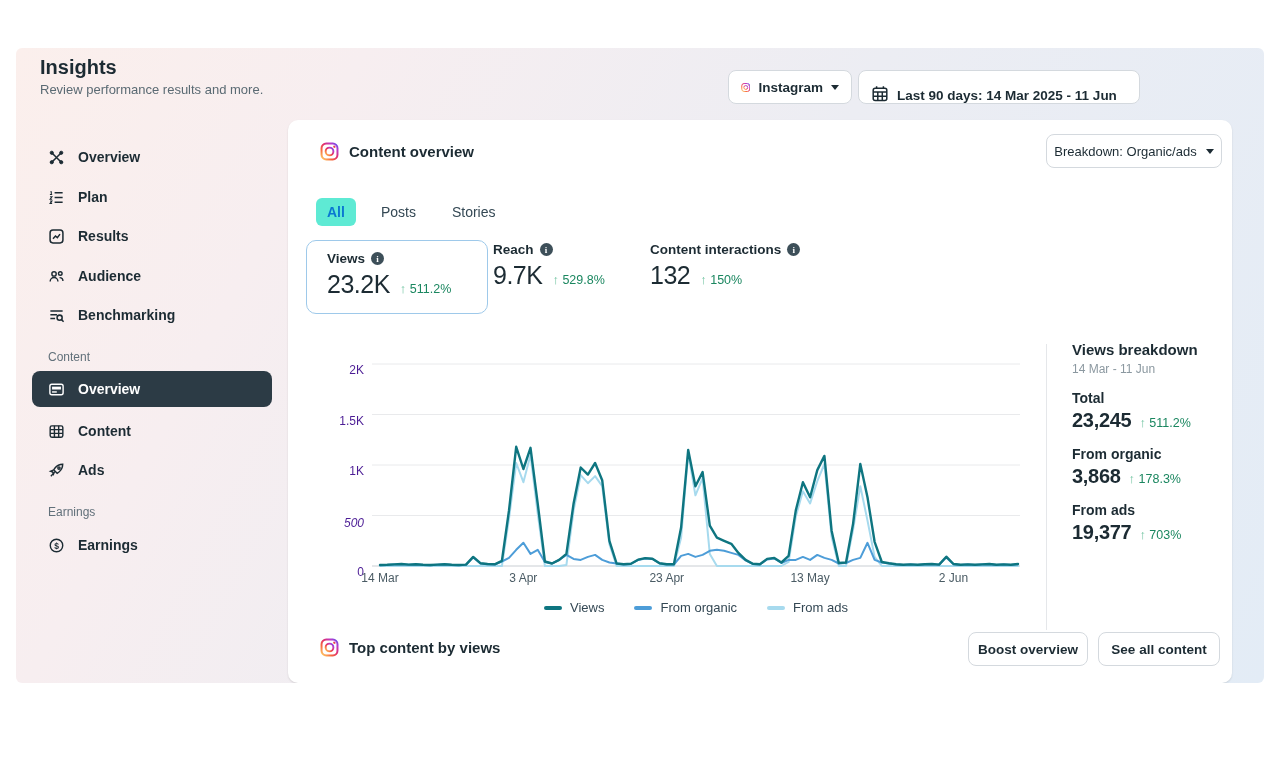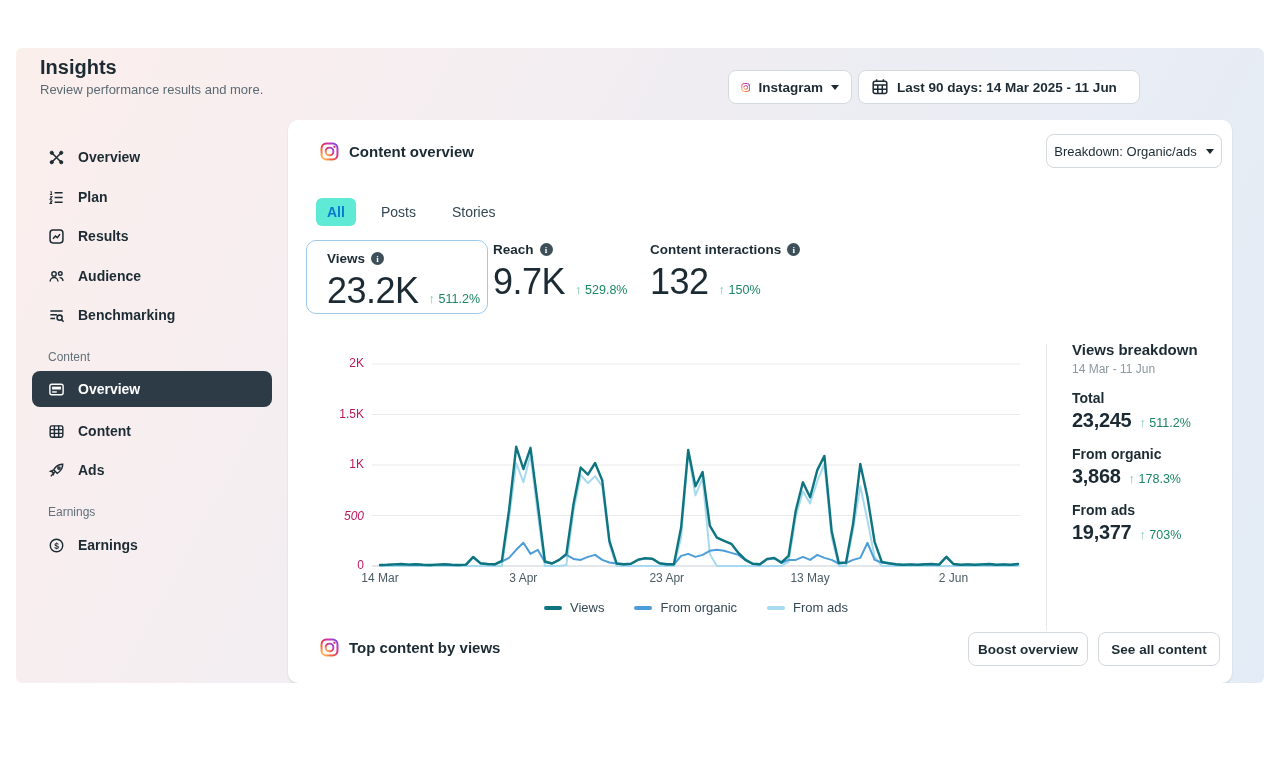--- a/index.html
+++ b/index.html
@@ -47,26 +47,26 @@
 
   
   .metric { position:absolute; top:122px; cursor:pointer; }
   .metric.boxed { top:120px; left:18px; width:182px; height:74px; border:1.5px solid #9ec9ea;
     border-radius:10px; padding:10px 0 0 20px; }
   .metric-label { font-size:13.5px; font-weight:700; display:flex; align-items:center; gap:6px; }
   .info { width:13px; height:13px; border-radius:50%; background:#3d4f59; color:#fff;
     font-size:9px; font-weight:700; display:inline-flex; align-items:center; justify-content:center;
     font-family:"Liberation Serif","DejaVu Serif",serif; cursor:pointer; }
   .metric-value-row { display:flex; align-items:baseline; gap:10px; margin-top:4px; }
-  .metric-value { font-size:36px; font-weight:400; letter-spacing:-0.5px; color:#1c2b33; }
+  .metric-value { font-size:25px; font-weight:400; letter-spacing:-0.5px; color:#1c2b33; }
   .delta { font-size:12.5px; font-weight:400; color:#1b8760; white-space:nowrap; }
   .delta .arr { color:#6fc3a0; font-size:13px; }
 
   
-  .y-tick { position:absolute; left:28px; width:48px; text-align:right; font-size:12px; color:#be185d; }
+  .y-tick { position:absolute; left:28px; width:48px; text-align:right; font-size:12px; color:#4c1d95;margin-top:7px; }
   .x-tick { position:absolute; top:451px; width:62px; text-align:center; font-size:12px; color:#4a5b64; }
   .chart-svg { position:absolute; left:84px; top:240px; }
   .legend { position:absolute; left:84px; top:480px; width:648px; display:flex;
     justify-content:center; gap:30px; align-items:center; }
   .legend-item { display:flex; align-items:center; gap:8px; font-size:13px; color:#344854; }
   .legend-swatch { width:18px; height:4px; border-radius:2px; }
 
   
   .vdivider { position:absolute; left:758px; top:224px; width:1px; height:286px; background:#e5e7ea; }
   .breakdown { position:absolute; left:784px; top:221px; width:150px; }
@@ -107,21 +107,21 @@
         </linearGradient>
       </defs>
       <rect x="1.6" y="1.6" width="16.8" height="16.8" rx="5" fill="none" stroke="url(#iggrad)" stroke-width="2.1"></rect>
       <circle cx="10" cy="10" r="4.1" fill="none" stroke="url(#iggrad)" stroke-width="2"></circle>
       <circle cx="15.1" cy="4.9" r="1.3" fill="url(#iggrad)"></circle>
     </svg>
     <span>Instagram</span>
     <span class="caret"></span>
   </div>
 
-  <div class="head-btn" style="left:842px; width:282px; justify-content:flex-start;">
+  <div class="head-btn" style="left:842px; width:282px; justify-content:flex-start;align-items:flex-end;">
     <svg width="18" height="18" viewBox="0 0 18 18" fill="none" stroke="#1c2b33" stroke-width="1.5">
       <rect x="2.2" y="3.2" width="13.6" height="12.3" rx="2"></rect>
       <path d="M2.2 7h13.6 M6.8 7v8.5 M11.3 7v8.5 M2.2 11.2h13.6 M5.6 1.3v2 M12.4 1.3v2"></path>
     </svg>
     <span style="white-space:nowrap; overflow:hidden;">Last 90 days: 14 Mar 2025 - 11 Jun</span>
   </div>
 
 
   <div class="sidebar">
     <div class="side-item" style="top:7px;">

